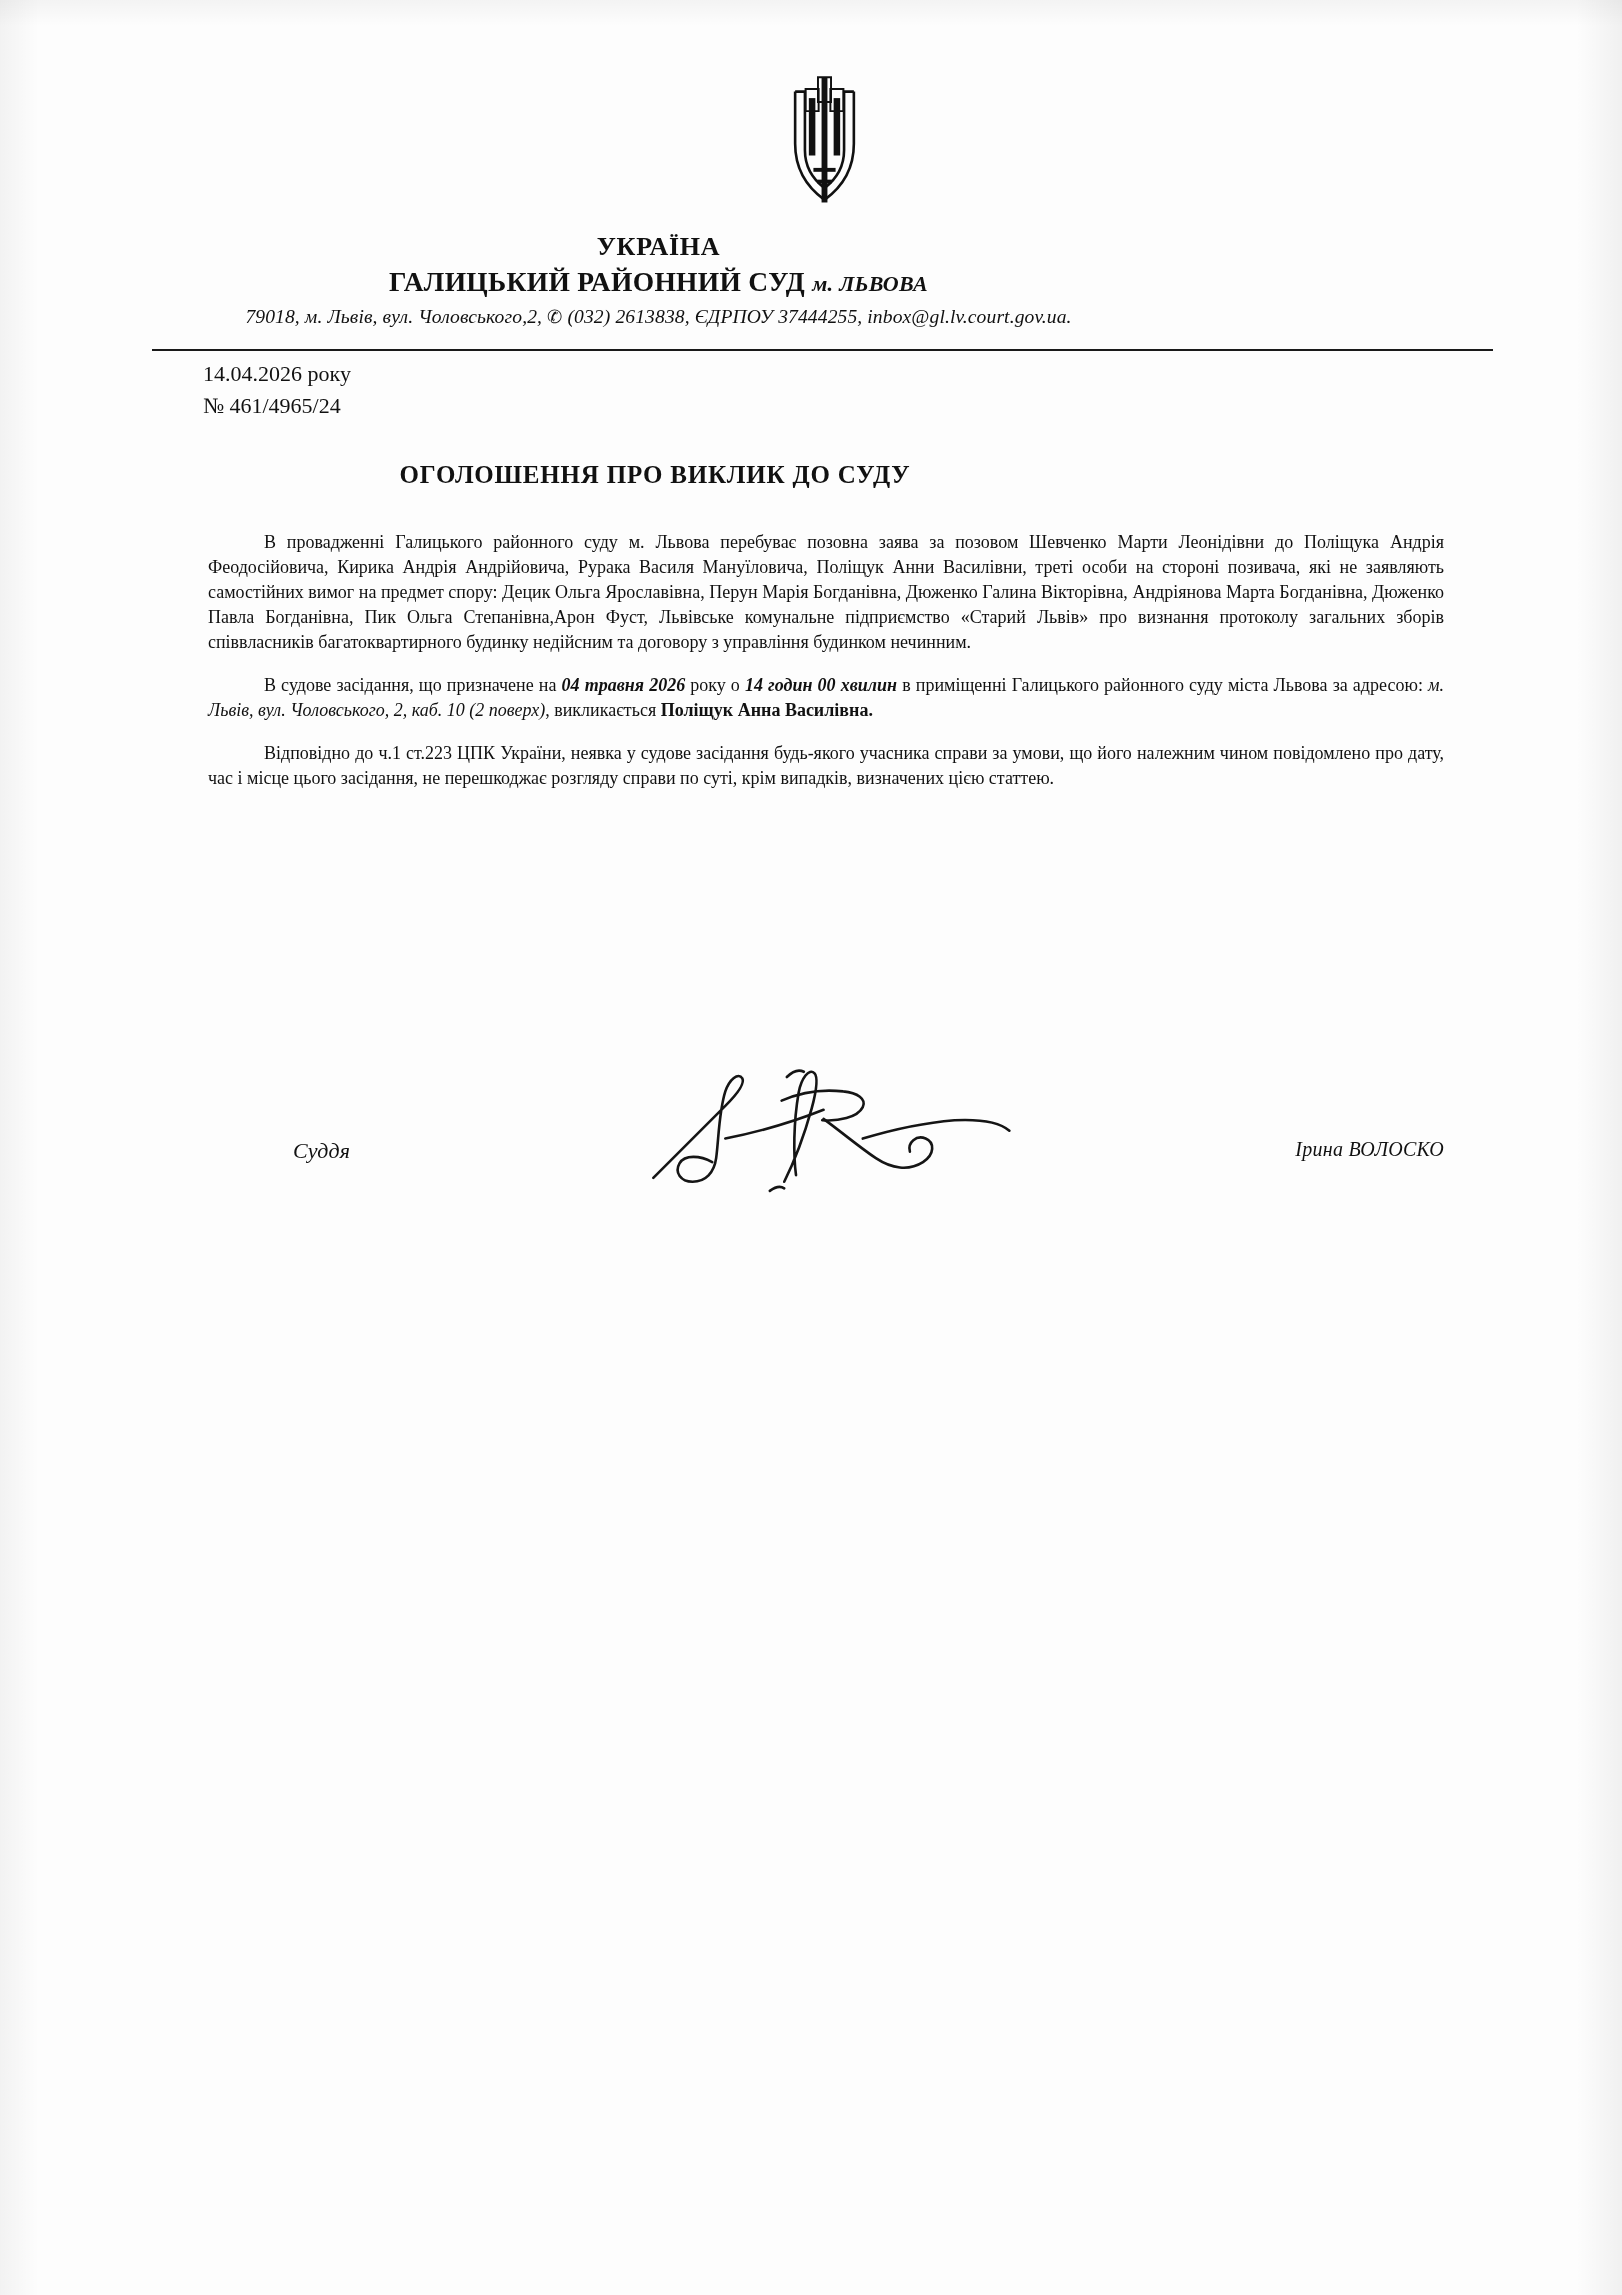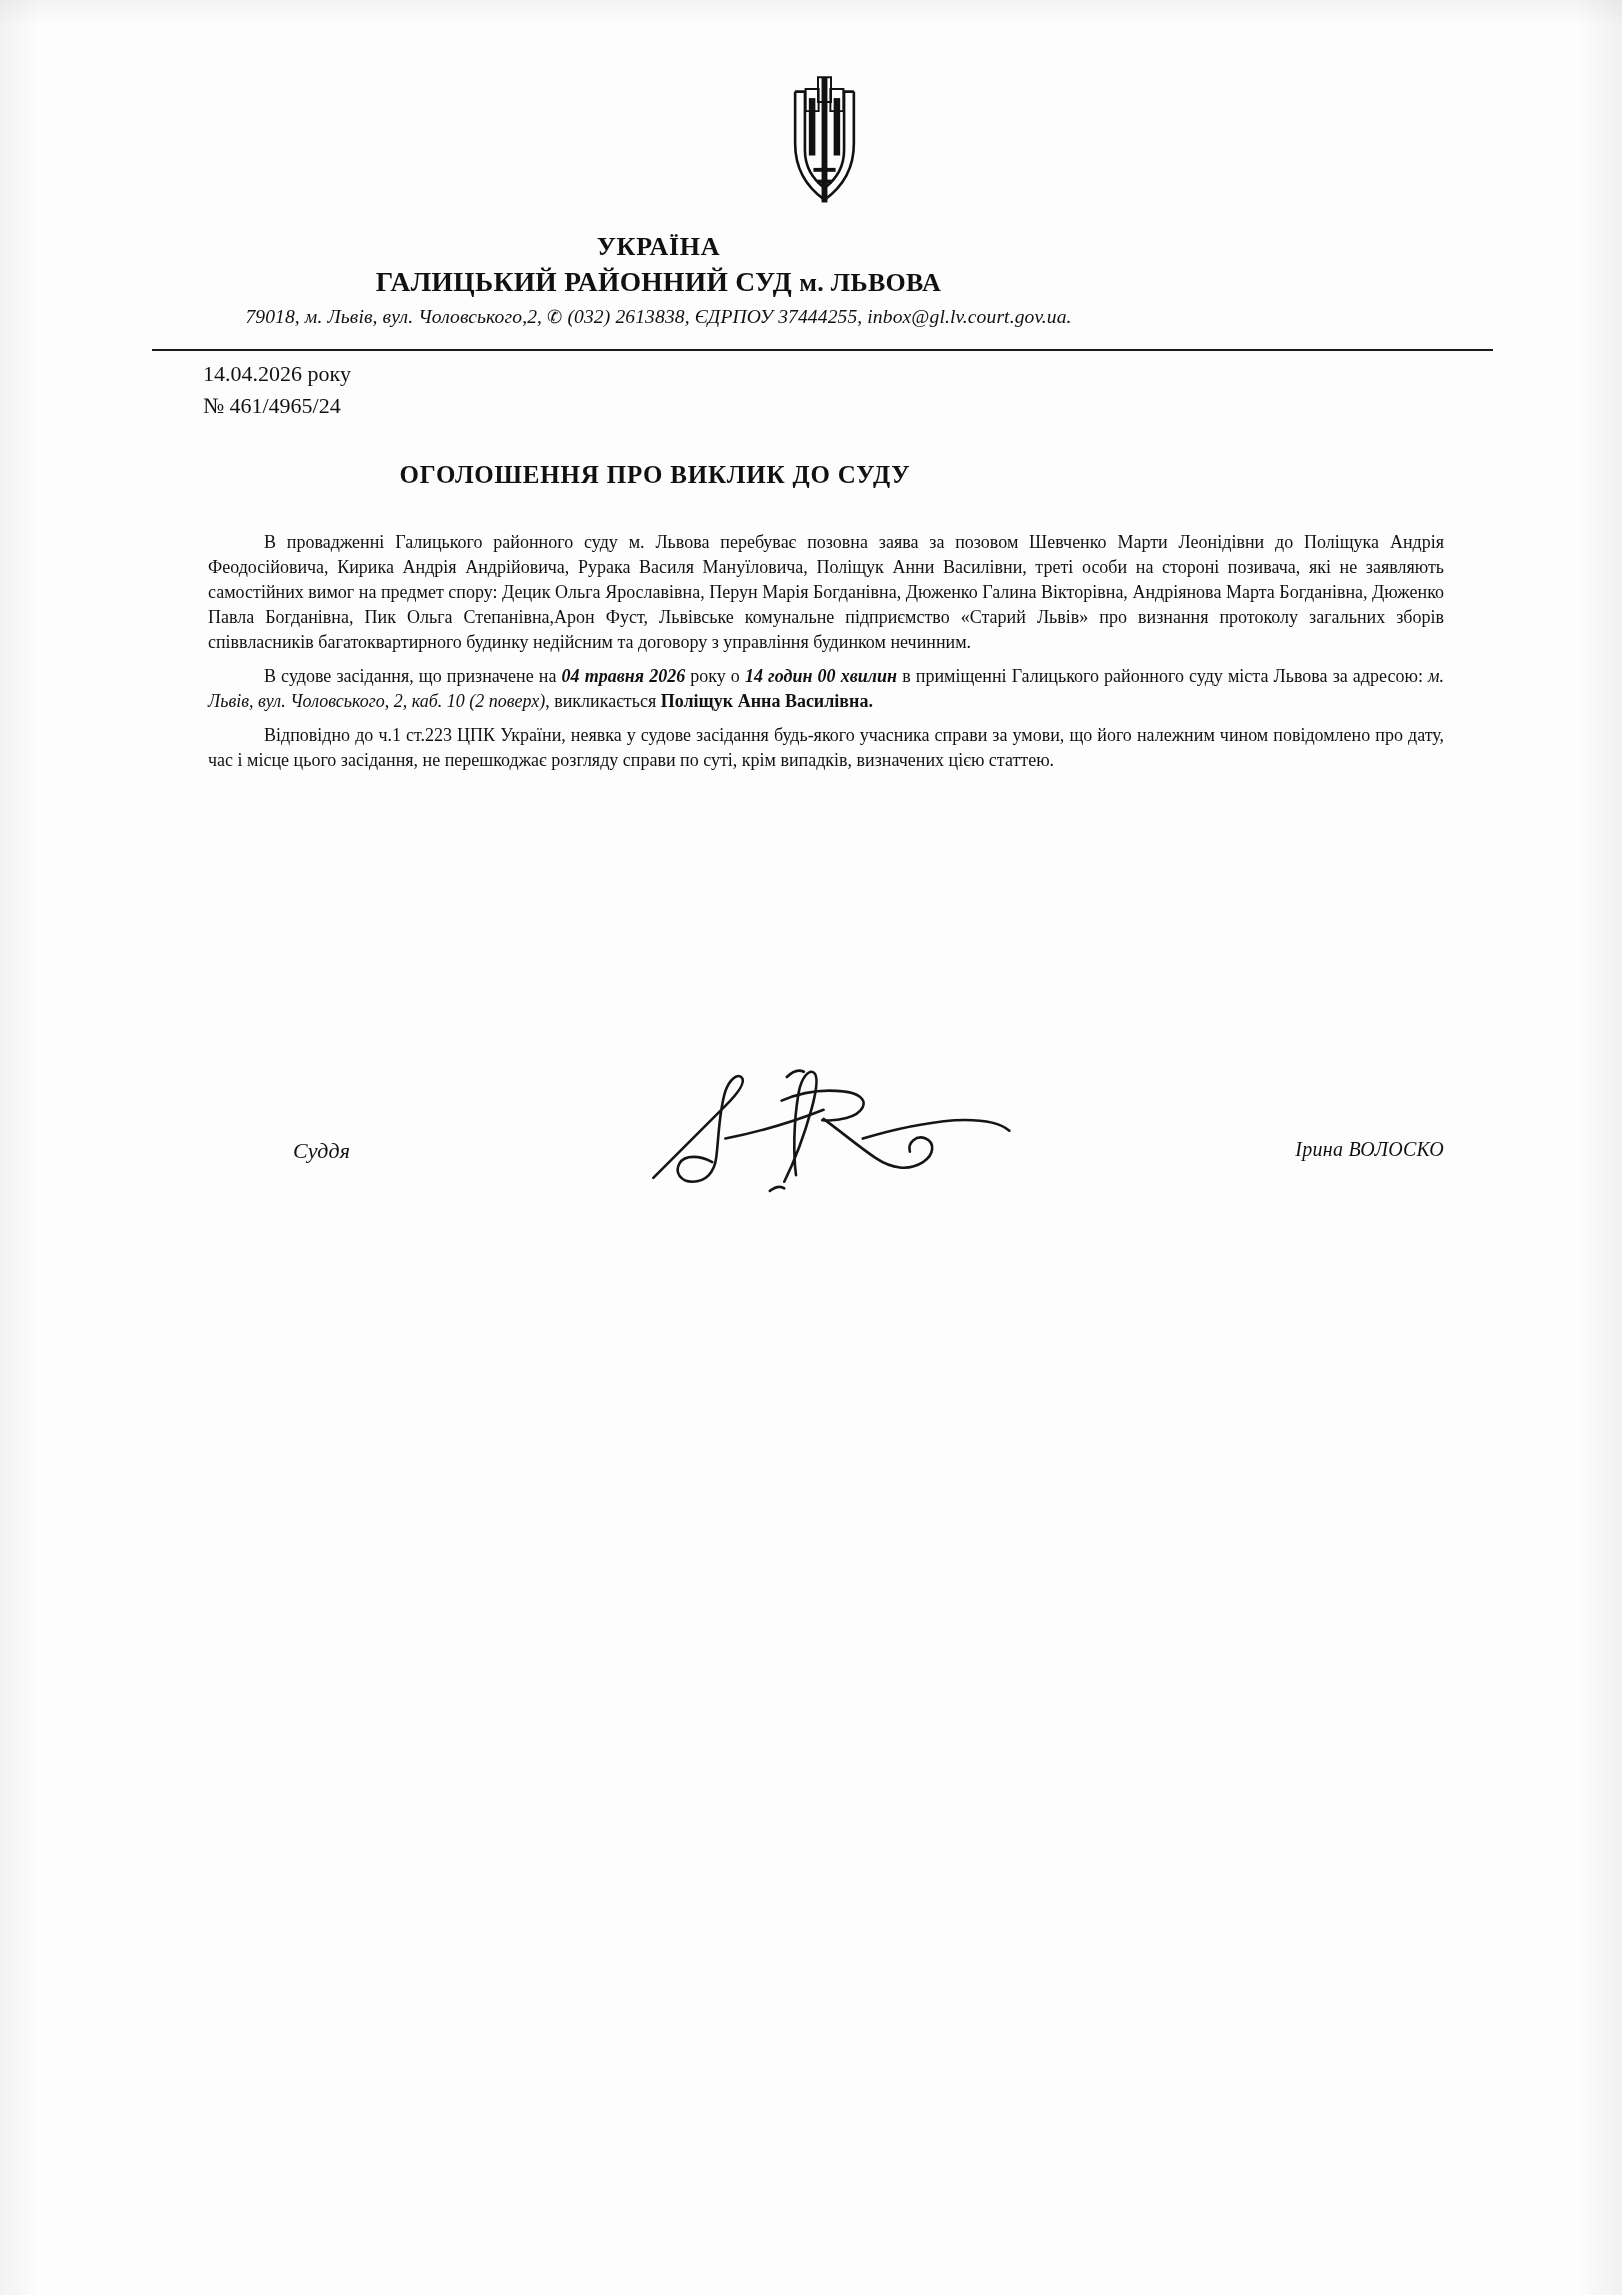--- a/index.html
+++ b/index.html
@@ -77,21 +77,22 @@
     letter-spacing: 0.7px;
   }
   .court-name {
     font-family: "Liberation Serif", serif;
     font-weight: bold;
     font-size: 27.5px;
     margin-top: 3.9px;
     letter-spacing: 0.3px;
   }
   .court-name .small-caps {
-    font-size: 26px;
+    font-size: 22px;
+    font-style: italic;
   }
   .contact-line {
     font-family: "Liberation Serif", serif;
     font-style: italic;
     font-size: 19.6px;
     margin-top: 7.9px;
     letter-spacing: 0.1px;
   }
   .phone-glyph {
     font-style: normal;
@@ -136,21 +137,21 @@
     width: 1236px;
     font-size: 18px;
     line-height: 1.39;
     text-align: justify;
   }
   .body-text p {
     margin: 0;
     text-indent: 56px;
   }
   .body-text p + p {
-    margin-top: 9px;
+    margin-top: 18px;
   }
   .bi { font-weight: bold; font-style: italic; }
   .b  { font-weight: bold; }
   .i  { font-style: italic; }
 
   
   .sig-row {
     position: absolute;
     top: 1086px;
     left: 208px;

